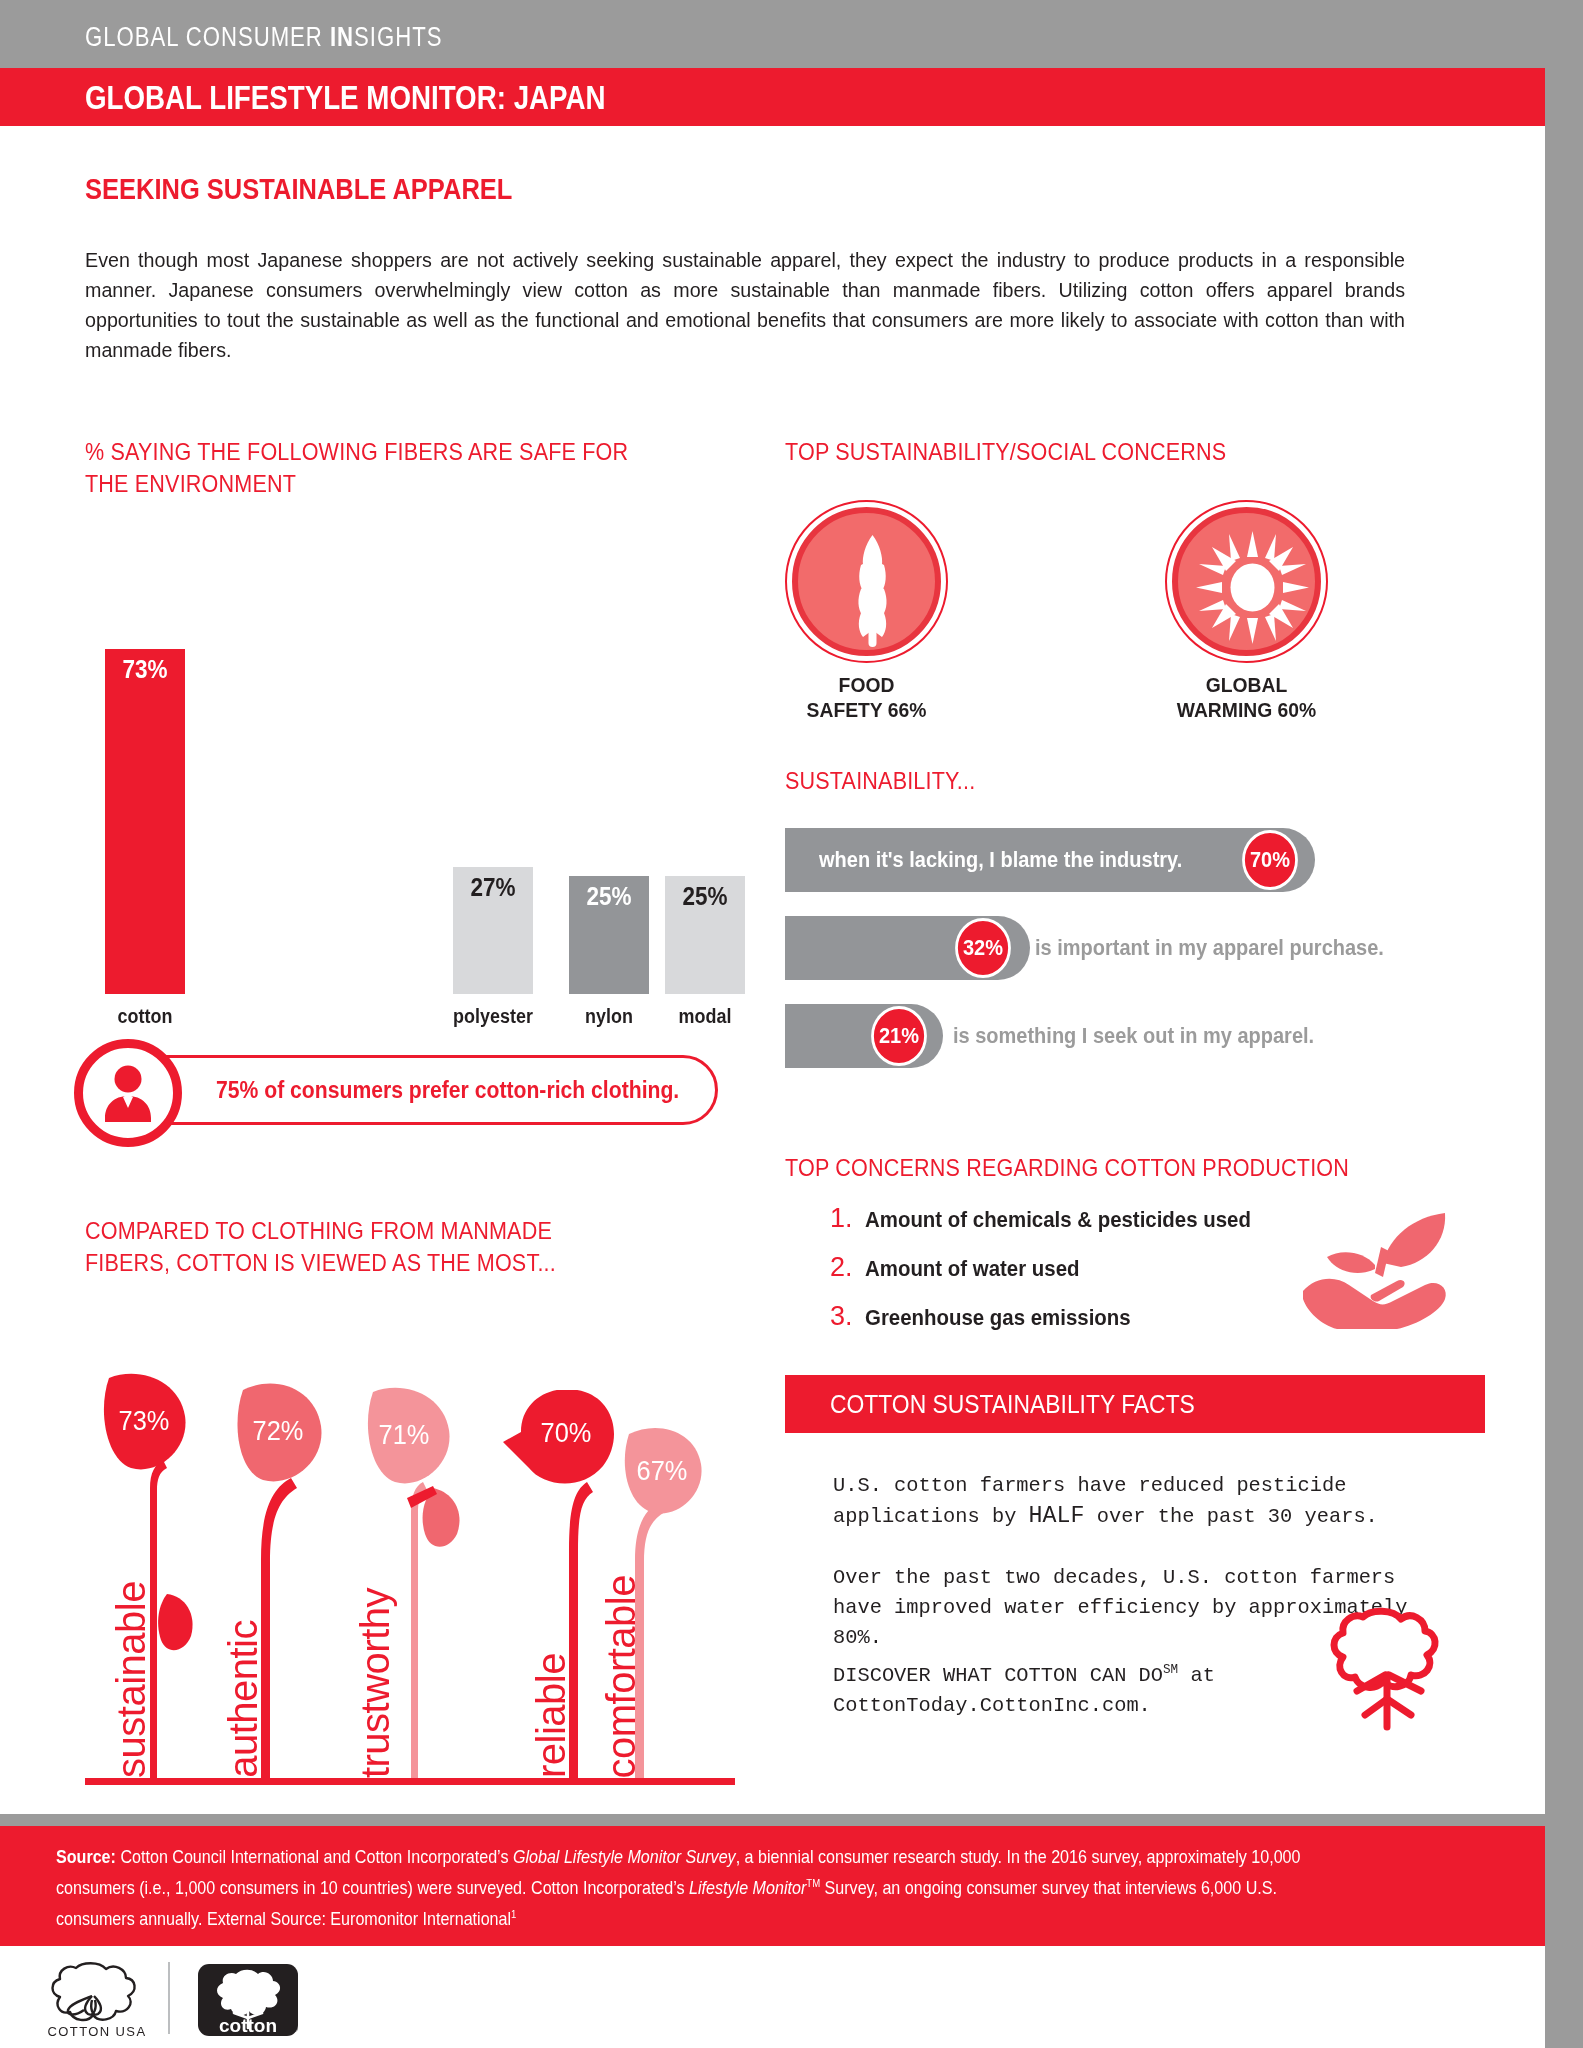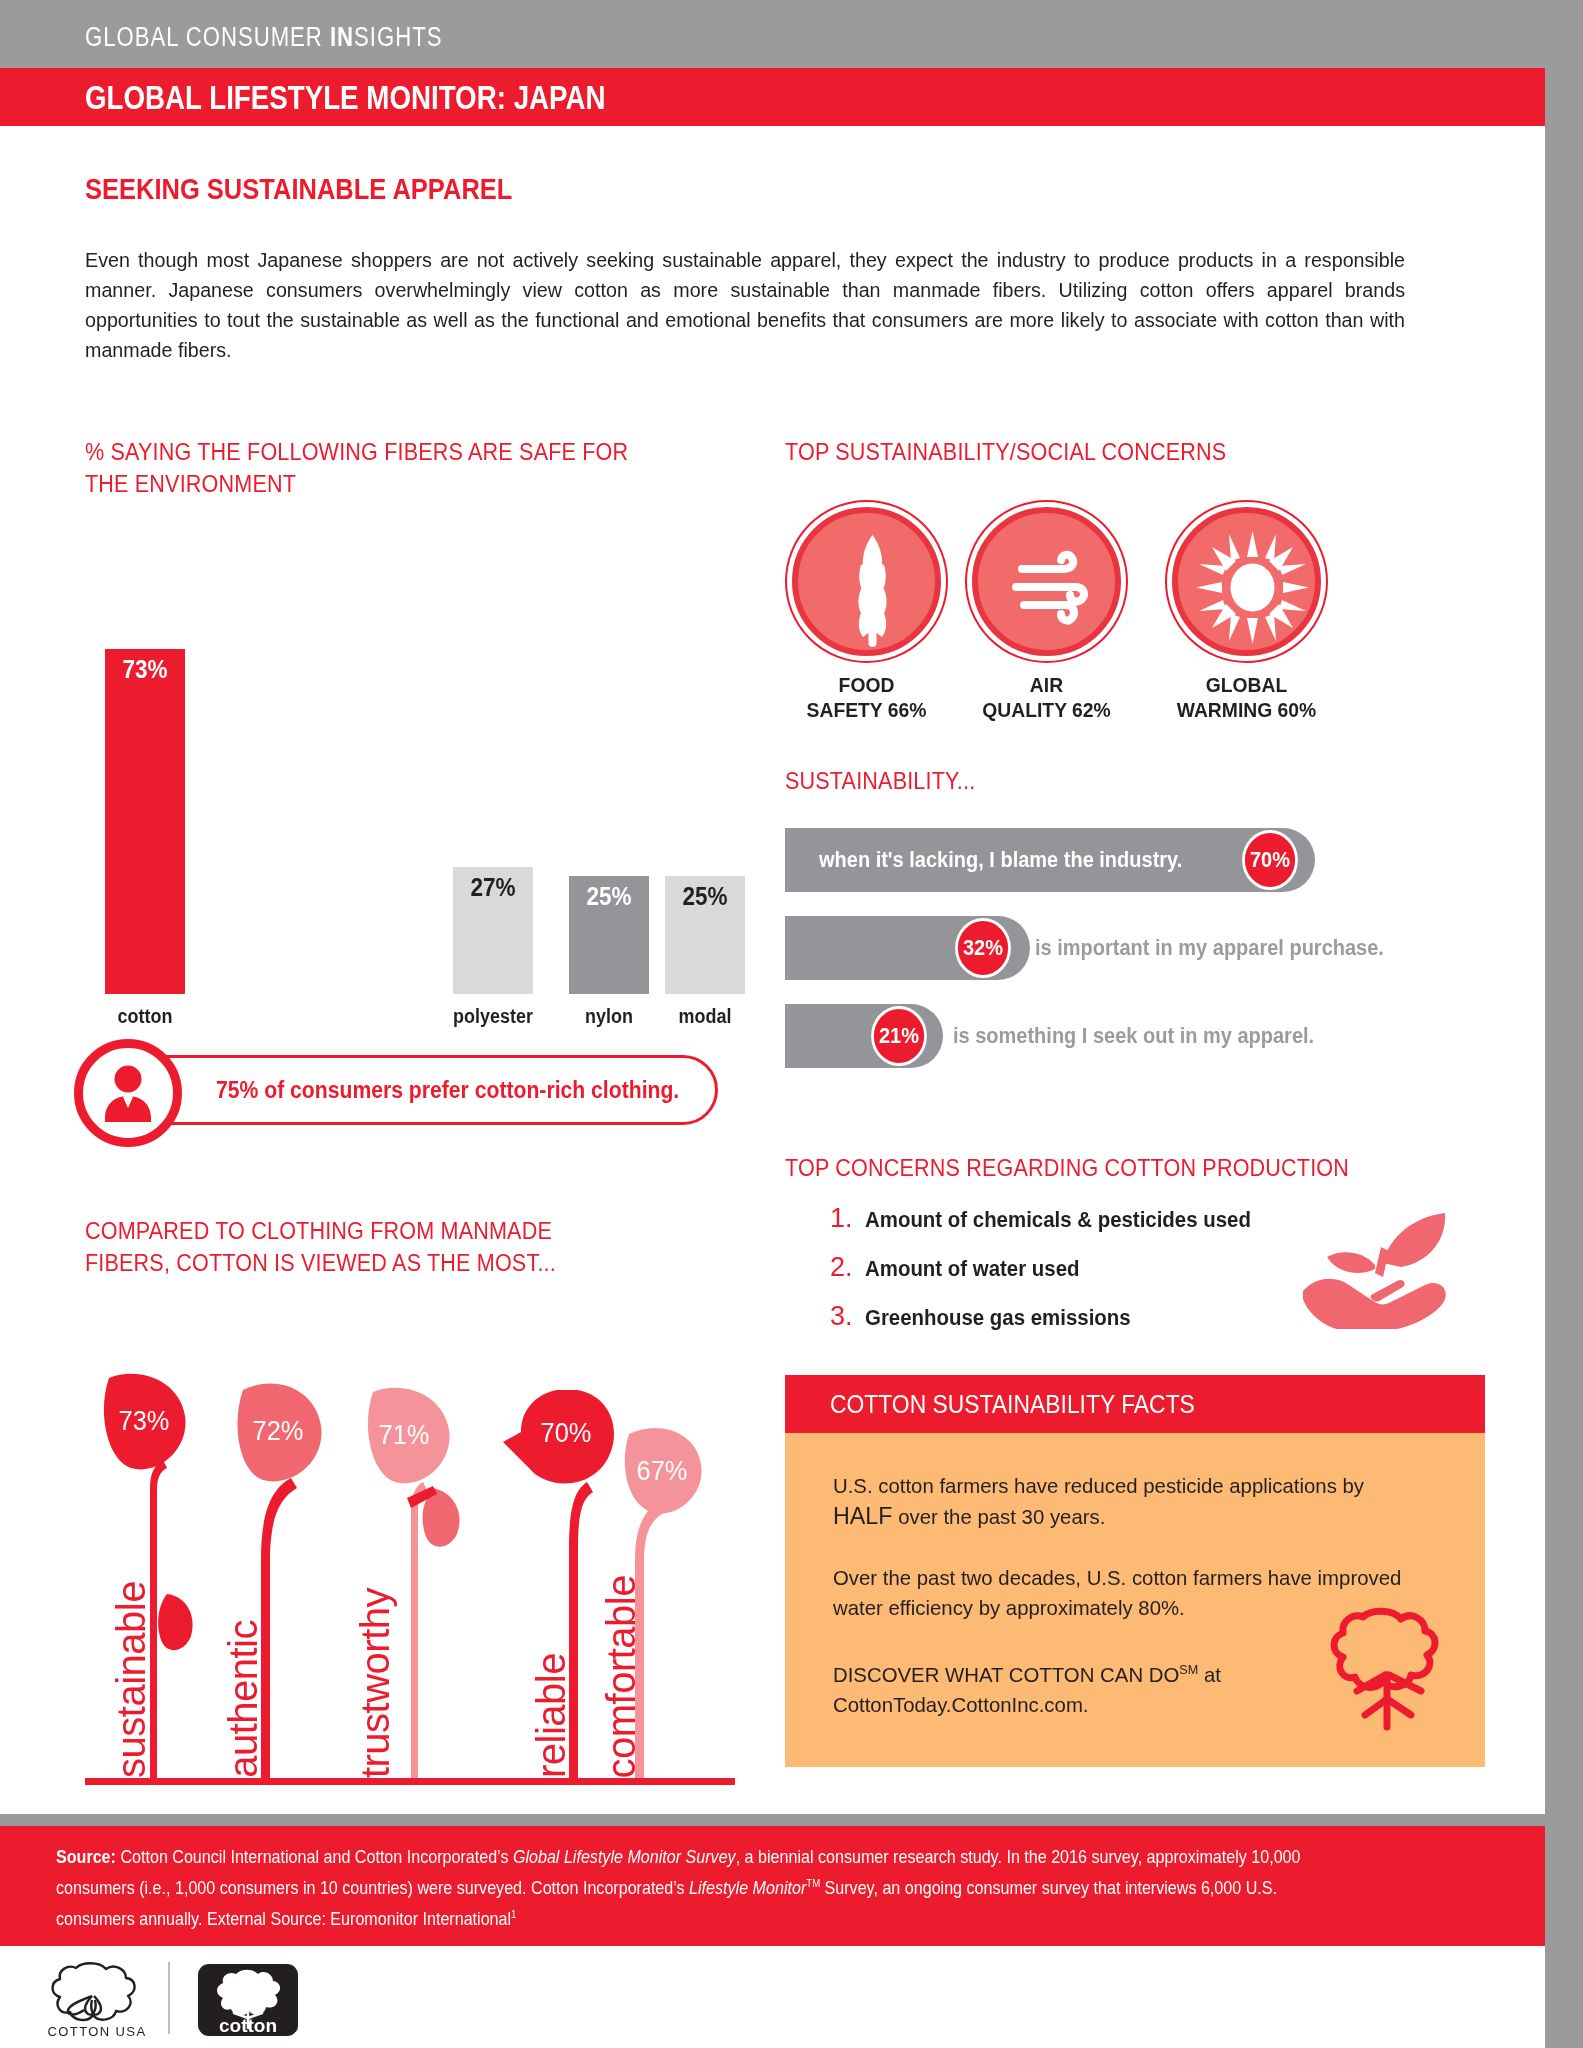--- a/index.html
+++ b/index.html
@@ -171,21 +171,21 @@
   #facts { position:absolute; left:785px; top:1375px; width:700px; height:392px; }
   #facts .hdr {
     position:absolute; left:0; top:0; width:700px; height:58px;
     background:#ED1B2E;
   }
   #facts .hdr span {
     position:absolute; left:45px; top:14px; font-size:26px; color:#fff;
     transform:scaleX(.88); transform-origin:left top; white-space:nowrap;
   }
   #facts .body {
-    position:absolute; left:0; top:58px; width:700px; height:334px; background:#fdba74;
+    position:absolute; left:0; top:58px; width:700px; height:334px; background:#ffffff;font-family:Liberation Mono, monospace;
   }
   #facts .p {
     position:absolute; left:48px; width:600px; font-size:21px; line-height:30px;
     color:#231f20; transform:scaleX(.97); transform-origin:left top;
   }
   #facts .big { font-size:24px; }
   #facts .sm { font-size:13px; vertical-align:super; }
   #cottonboll { position:absolute; right:30px; bottom:34px; width:130px; height:130px; }
 
   
@@ -340,34 +340,20 @@
               <path d="M74.5 68 L86 76 C90 86 89 96 85 102 L74.5 94 L64 102 C60 96 59 86 63 76 Z"></path>
               <path d="M74.5 92 L86 100 C90 110 88 119 84 124 L74.5 117 L65 124 C61 119 59 110 63 100 Z"></path>
               <rect x="70.5" y="112" width="8" height="22" rx="4"></rect>
             </g>
           </svg>
         </div>
       </div>
       <div class="cap"><span>FOOD</span><br><span>SAFETY 66%</span></div>
     </div>
 
-    <div class="ic" style="left:180px;">
-      <div class="ring">
-        <div class="disc">
-          <svg class="glyph" viewBox="0 0 149 149">
-            <g fill="none" stroke="#ffffff" stroke-width="8" stroke-linecap="round">
-              <path d="M44 56 L86 56 C94 56 97 50 94 45 C91 40 84 41 83 47"></path>
-              <path d="M38 74 L98 74 C106 74 108 82 104 86 C99 91 92 88 92 82"></path>
-              <path d="M46 92 L88 92 C96 92 98 100 94 105 C90 110 83 107 83 101"></path>
-            </g>
-          </svg>
-        </div>
-      </div>
-      <div class="cap"><span>AIR</span><br><span>QUALITY 62%</span></div>
-    </div>
 
     <div class="ic" style="left:380px;">
       <div class="ring">
         <div class="disc">
           <svg class="glyph" viewBox="0 0 149 149">
             <g fill="#ffffff">
               <ellipse cx="74.5" cy="74.5" rx="22" ry="24"></ellipse>
               <g>
                 <path d="M74.5 18 L80 44 L69 44 Z"></path>
                 <path d="M74.5 131 L80 105 L69 105 Z"></path>

